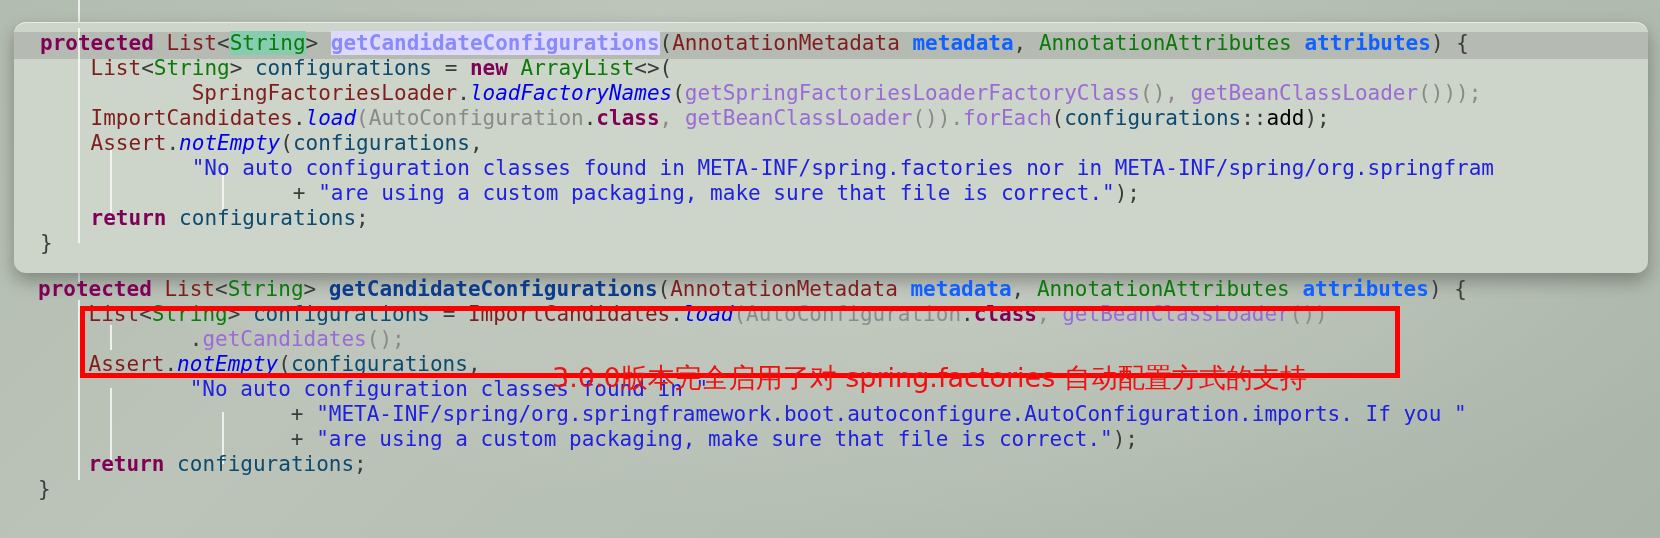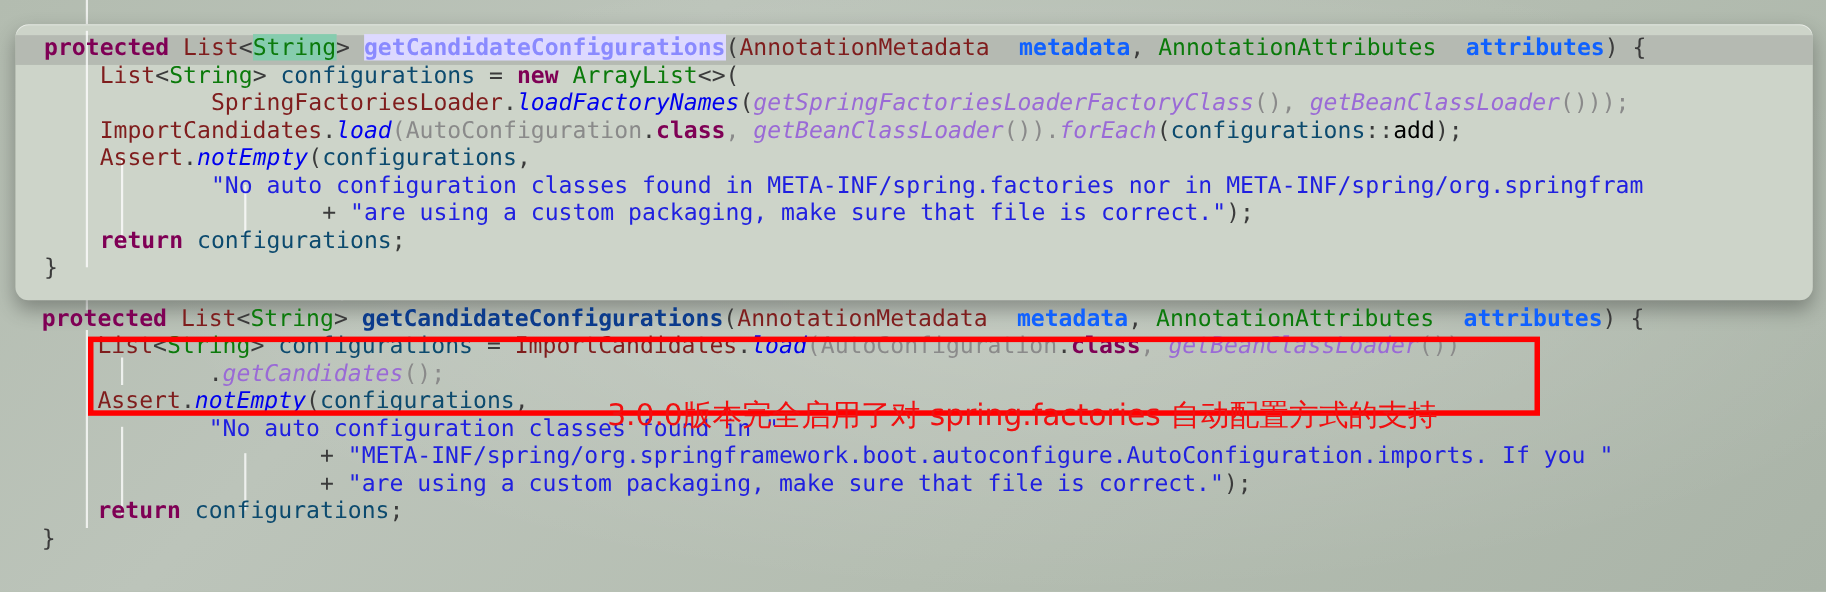--- a/index.html
+++ b/index.html
@@ -38,26 +38,26 @@
     color: #3b3b3b;
   }
   .line { white-space: pre; height: 25px; }
 
   
   .kw   { color: #7f0055; font-weight: bold; text-align: center; }            
   .typ  { color: #0b7a0b; font-weight: normal; }            
   .cls  { color: #7f1d1d; font-weight: normal; }            
   .var  { color: #0c4a6e; }                               
   .mtd  { color: #0000ee; font-weight: normal; font-style: italic; } 
-  .prm  { color: #1061ff; font-weight: bold; margin-left: 14px; }            
+  .prm  { color: #1061ff; font-weight: bold; }            
   .mth  { color: #8a8aff; background: #ddd9ff; font-weight: bold; } 
   .mth2 { color: #0b3b8c; font-weight: bold; }            
   .str  { color: #2020e0; }           
   .grey2{ color: #8a8a8a; }                               
-  .pur  { color: #9a6ad6; font-style: italic; }           
+  .pur  { color: #9a6ad6; }           
   .pl   { color: #3b3b3b; }                               
   .addk { color: #000000; font-weight: normal; }
 
   
   .sel-green { background: #86ccae; }
 
   
   #top-panel {
     position: absolute;
     left: 14px;

